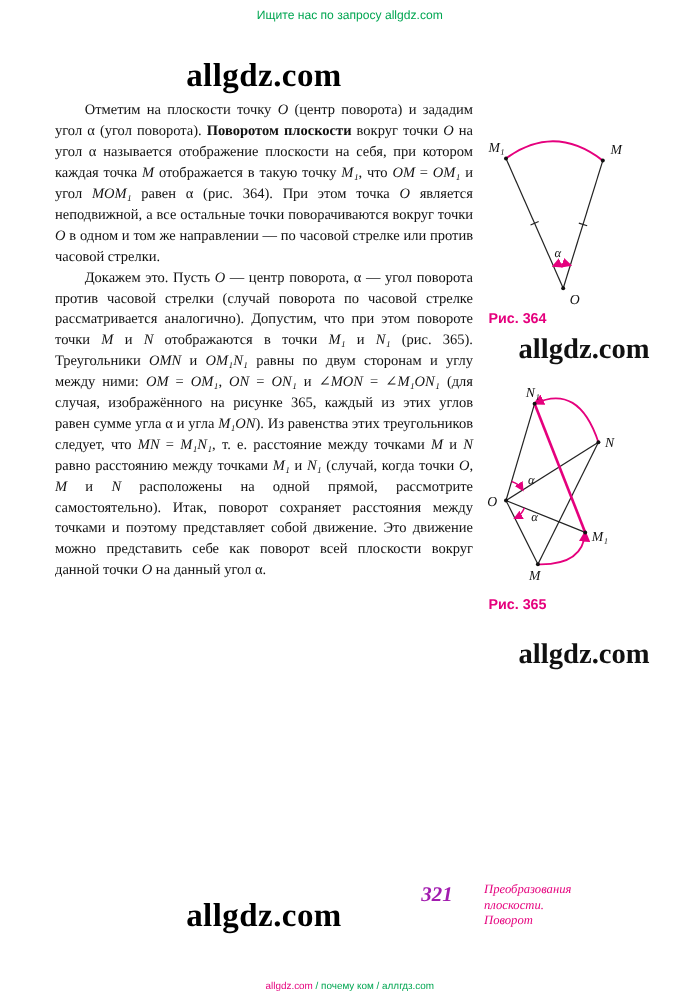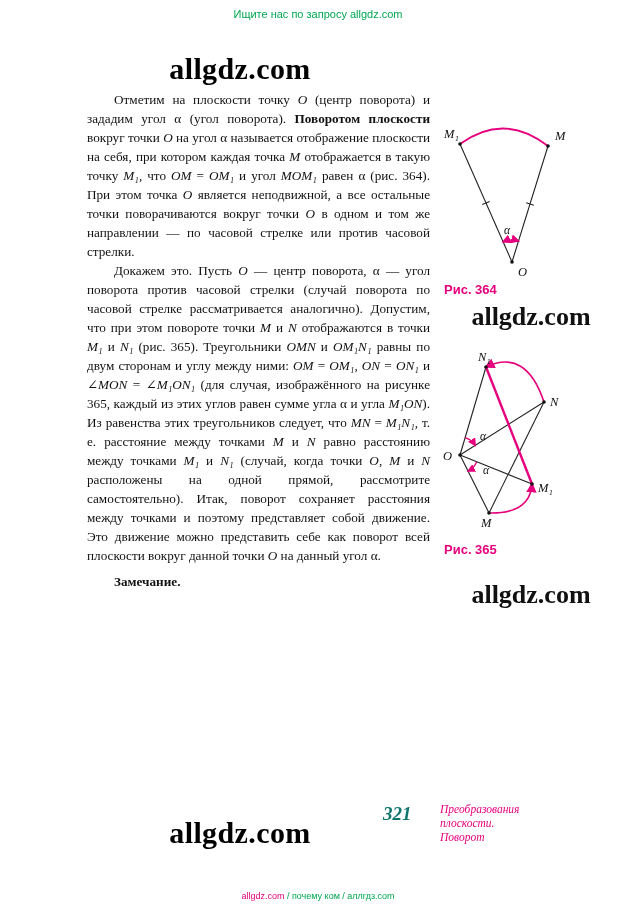--- a/index.html
+++ b/index.html
@@ -18,39 +18,39 @@
     font-size:11px; color:#00a651;
   }
   .wm { position:absolute; font-weight:600; color:#000; letter-spacing:0.4px; }
   .wm-top    { top:52px;  left:50px; width:380px; text-align:center; font-size:30px; }
   .wm-bottom { top:816px; left:50px; width:380px; text-align:center; font-size:30px; }
   .main-col { position:absolute; left:50px; top:90px; width:380px; }
   .heading { color:#e5007d; font-weight:bold; font-size:17.5px; margin-bottom:11px; }
   .heading .num { margin-right:9px; }
   p.body {
     font-size:13.2px; line-height:19px;
-    text-align:justify; text-indent:27px;margin-left:37px;
+    text-align:justify; text-indent:27px;
   }
   p.remark-h { font-weight:bold; margin-top:7px; }
   .right-col { position:absolute; left:438px; top:118px; width:186px; height:500px; }
   .right-col svg { position:absolute; left:0; }
   .fig364 { top:0; }
   .fig365 { top:232px; }
   .fig-caption {
     position:absolute; left:6px;
     color:#e5007d; font-weight:bold; font-size:13px;
     font-family:"Liberation Sans","DejaVu Sans",sans-serif;
   }
   .cap364 { top:164px; }
   .cap365 { top:424px; }
   .wm-right1 { position:absolute; top:184px; left:0; width:186px; text-align:center; font-size:26px; font-weight:600; }
   .wm-right2 { position:absolute; top:462px; left:0; width:186px; text-align:center; font-size:26px; font-weight:600; }
   .page-number {
     position:absolute; left:383px; top:803px;
-    color:#0f766e; font-weight:bold; font-style:italic; font-size:19px;
+    color:#a21caf; font-weight:bold; font-style:italic; font-size:19px;
   }
   .chapter-footer {
     position:absolute; left:440px; top:802px;
     color:#e5007d; font-style:italic; font-size:11.5px; line-height:14px;
   }
   .footer-links {
     position:absolute; top:891px; left:0; width:100%;
     text-align:center;
     font-family:"Liberation Sans","DejaVu Sans",sans-serif;
     font-size:9px;
@@ -66,21 +66,20 @@
 </head>
 <body>
 
 <div class="top-link">Ищите нас по запросу allgdz.com</div>
 
 <div class="wm wm-top">allgdz.com</div>
 
 <div class="main-col">
   <p class="body">Отметим на плоскости точку <i>O</i> (центр поворота) и зададим угол α (угол поворота). <b>Поворотом плоскости</b> вокруг точки <i>O</i> на угол α называется отображение плоскости на себя, при котором каждая точка <i>M</i> отображается в такую точку <i>M₁</i>, что <i>OM</i> = <i>OM₁</i> и угол <i>MOM₁</i> равен α (рис. 364). При этом точка <i>O</i> является неподвижной, а все остальные точки поворачиваются вокруг точки <i>O</i> в одном и том же направлении — по часовой стрелке или против часовой стрелки.</p>
   <p class="body">Докажем это. Пусть <i>O</i> — центр поворота, α — угол поворота против часовой стрелки (случай поворота по часовой стрелке рассматривается аналогично). Допустим, что при этом повороте точки <i>M</i> и <i>N</i> отображаются в точки <i>M₁</i> и <i>N₁</i> (рис. 365). Треугольники <i>OMN</i> и <i>OM₁N₁</i> равны по двум сторонам и углу между ними: <i>OM</i> = <i>OM₁</i>, <i>ON</i> = <i>ON₁</i> и ∠<i>MON</i> = ∠<i>M₁ON₁</i> (для случая, изображённого на рисунке 365, каждый из этих углов равен сумме угла α и угла <i>M₁ON</i>). Из равенства этих треугольников следует, что <i>MN</i> = <i>M₁N₁</i>, т. е. расстояние между точками <i>M</i> и <i>N</i> равно расстоянию между точками <i>M₁</i> и <i>N₁</i> (случай, когда точки <i>O</i>, <i>M</i> и <i>N</i> расположены на одной прямой, рассмотрите самостоятельно). Итак, поворот сохраняет расстояния между точками и поэтому представляет собой движение. Это движение можно представить себе как поворот всей плоскости вокруг данной точки <i>O</i> на данный угол α.</p>
-  <p class="body remark-h">Замечание.</p>
 </div>
 
 <div class="right-col">
 
   <svg class="fig364" width="186" height="162" viewBox="0 0 186 162" xmlns="http://www.w3.org/2000/svg">
     <defs>
       <marker id="ah364" viewBox="0 0 8 8" refX="6.5" refY="4" markerWidth="6.5" markerHeight="6.5" orient="auto-start-reverse">
         <path d="M0,0 L8,4 L0,8 z" fill="#e5007d"></path>
       </marker>
     </defs>

